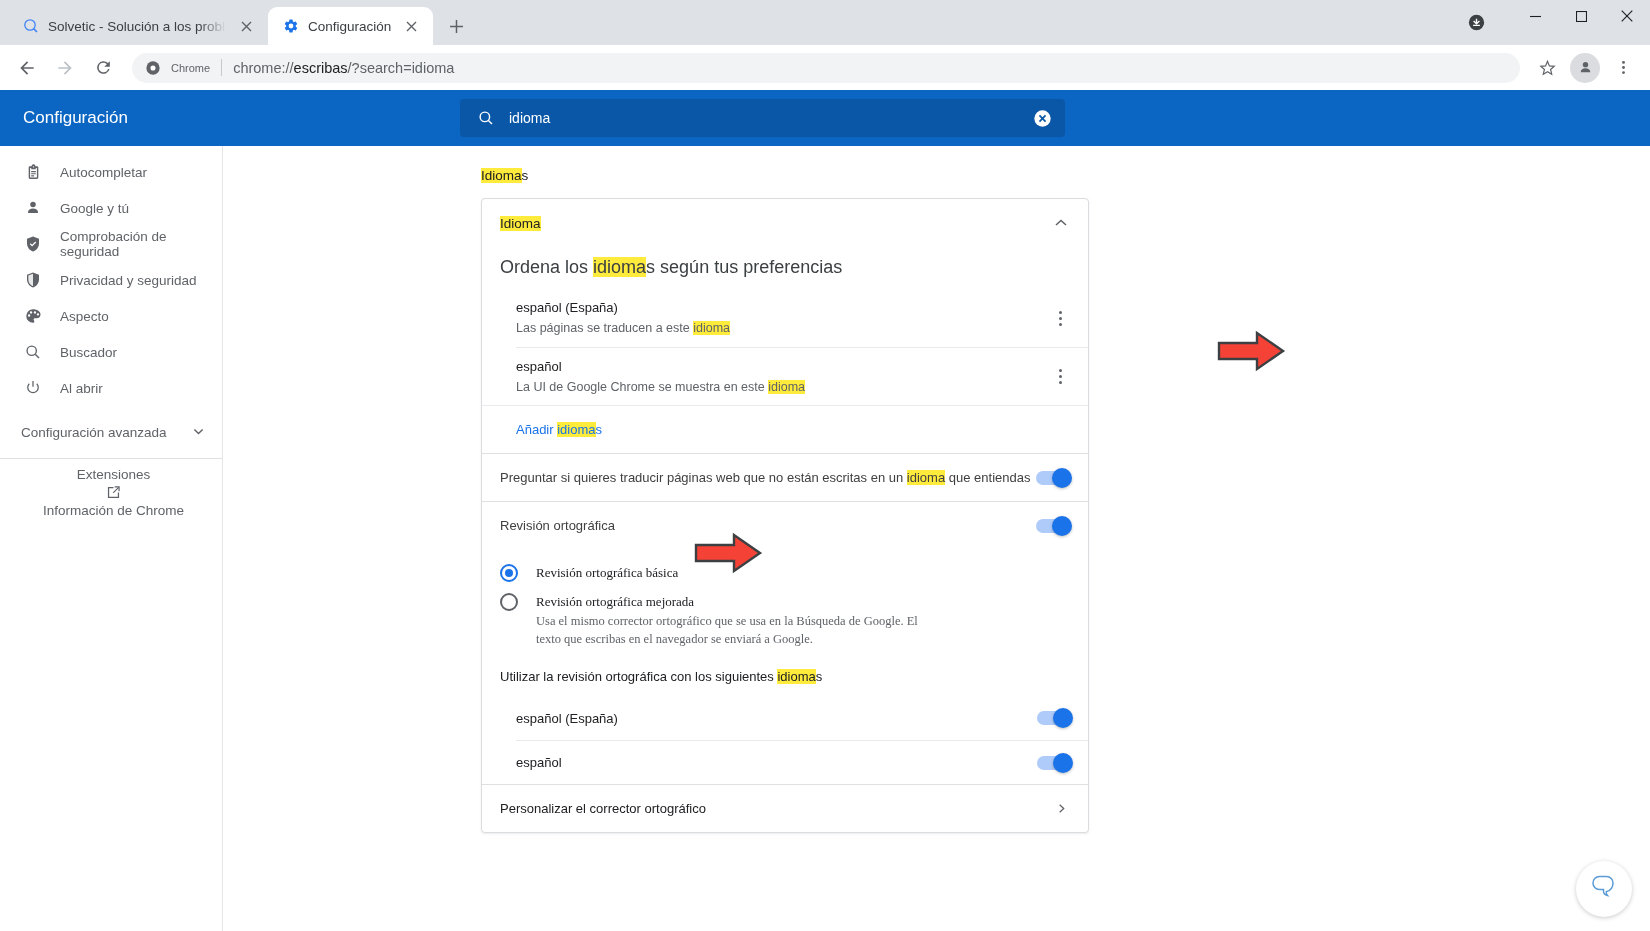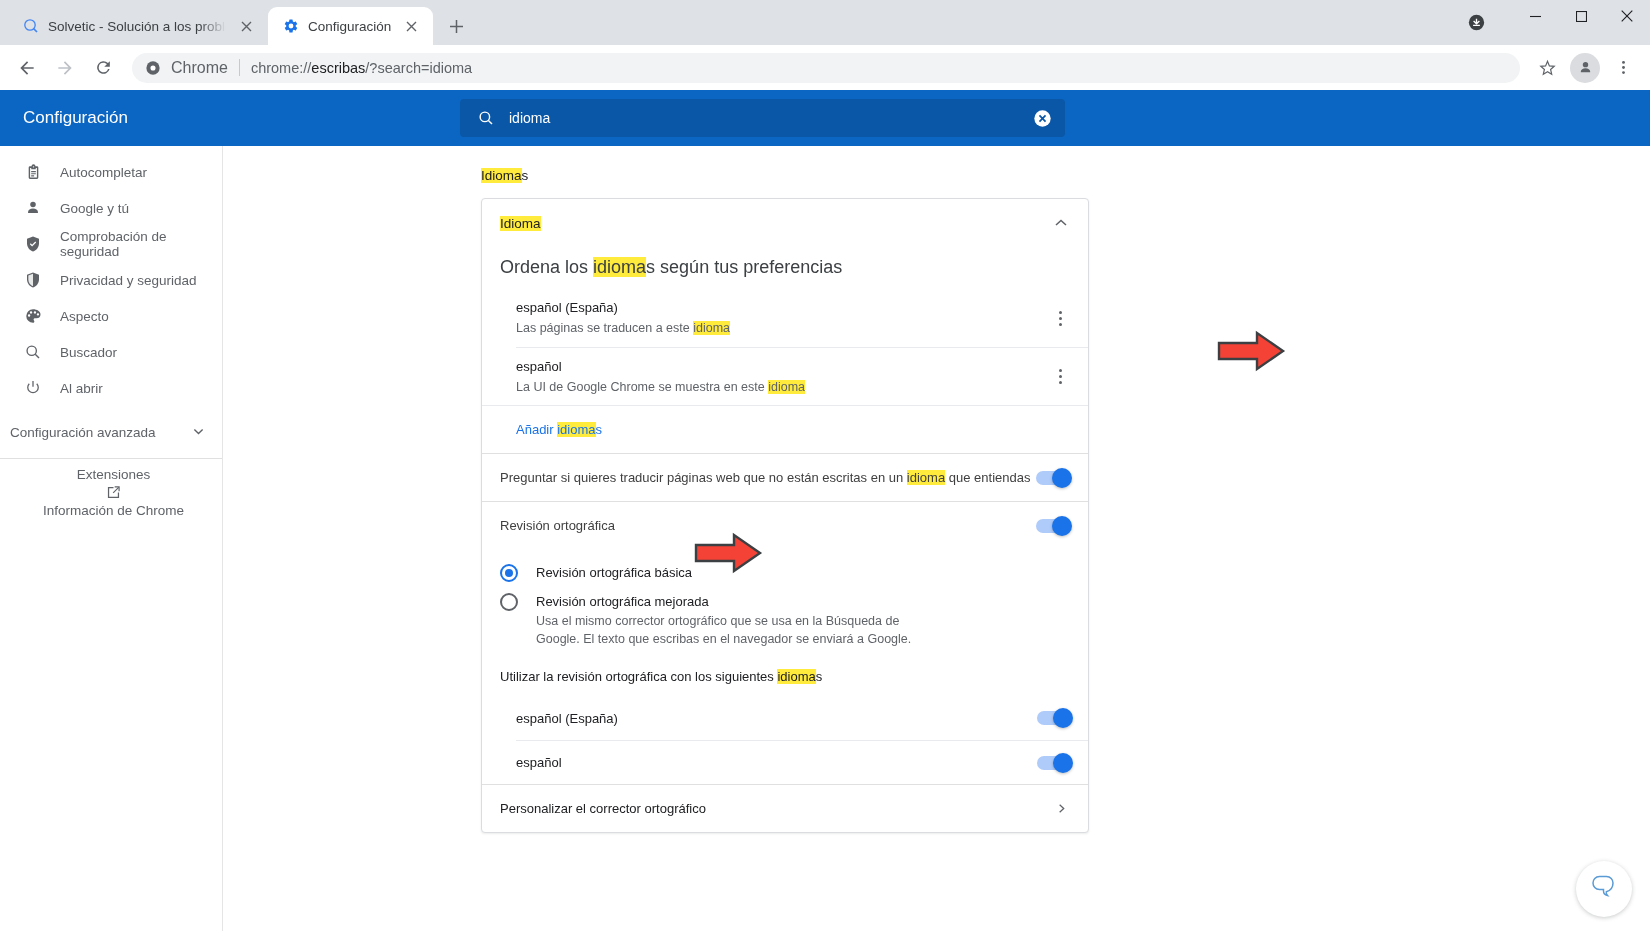--- a/index.html
+++ b/index.html
@@ -103,21 +103,21 @@
     background: #f1f3f4;
     border-radius: 16px;
     margin: 0 8px 0 10px;
     display: flex; align-items: center;
     padding: 0 12px;
     font-size: 14.5px;
     color: #5f6368;
     min-width: 0;
   }
   .ob-globe { width: 18px; height: 18px; margin-right: 9px; flex:0 0 18px; display:flex;align-items:center;justify-content:center; }
-  .ob-chip { color: #5f6368; font-size: 16px; }
+  .ob-chip { color: #5f6368; font-size: 11px; }
   .ob-sep { width: 1px; height: 17px; background: #c6cace; margin: 0 11px; flex: 0 0 1px; }
   .ob-url { color: #5f6368; font-size: 14.5px; white-space: nowrap; }
   .ob-url b { color: #202124; font-weight: 400; }
   .tb-right { display: flex; align-items: center; }
   .avatar-btn {
     width: 30px; height: 30px; border-radius: 50%;
     background: #dadce0; margin: 0 4px;
     display: flex; align-items: center; justify-content: center;
     color: #5f6368;
   }
@@ -174,21 +174,21 @@
   }
   .nav-ico {
     width: 20px; height: 20px; flex:0 0 20px;
     margin-right: 17px;
     display: flex; align-items: center; justify-content: center;
     color: #5f6368;
   }
   .nav-spacer { height: 8px; }
   .nav-adv {
     height: 36px; display: flex; align-items: center;
-    padding-left: 10px; padding-right: 18px;
+    padding-left: 21px; padding-right: 18px;
     color: #5f6368; font-size: 13.5px;
   }
   .nav-adv .lbl { flex: 1 1 auto; }
   .nav-divider { height: 1px; background: #e0e0e0; margin: 8px 0 8px 0; }
   .nav-flat {
     height: 36px; display: flex; align-items: center;
     padding-left: 23px; padding-right: 18px;
     color: #5f6368; font-size: 13.5px; flex-direction: column;
   }
   .nav-flat .lbl { flex: 1 1 auto; }
@@ -279,21 +279,21 @@
     border-radius: 50%; border: 2px solid #5f6368;
     margin-right: 18px; margin-top: 1px;
     position: relative;
   }
   .radio.on { border-color: #1a73e8; }
   .radio.on::after {
     content: ""; position: absolute;
     left: 3px; top: 3px; width: 8px; height: 8px;
     border-radius: 50%; background: #1a73e8;
   }
-  .radio-texts { flex: 1 1 auto; }
+  .radio-texts { flex: 1 1 auto; font-family: Liberation Serif, serif; }
   .radio-label { font-size: 13px; color: #202124; line-height: 19px; }
   .radio-sub {
     font-size: 12.5px; color: #5f6368; line-height: 18px;
     max-width: 400px; margin-top: 1px;
   }
   .subhead {
     font-size: 13px; color: #202124;
     padding: 14px 18px 12px 18px;
   }
   .sp-list { padding-left: 34px; }

